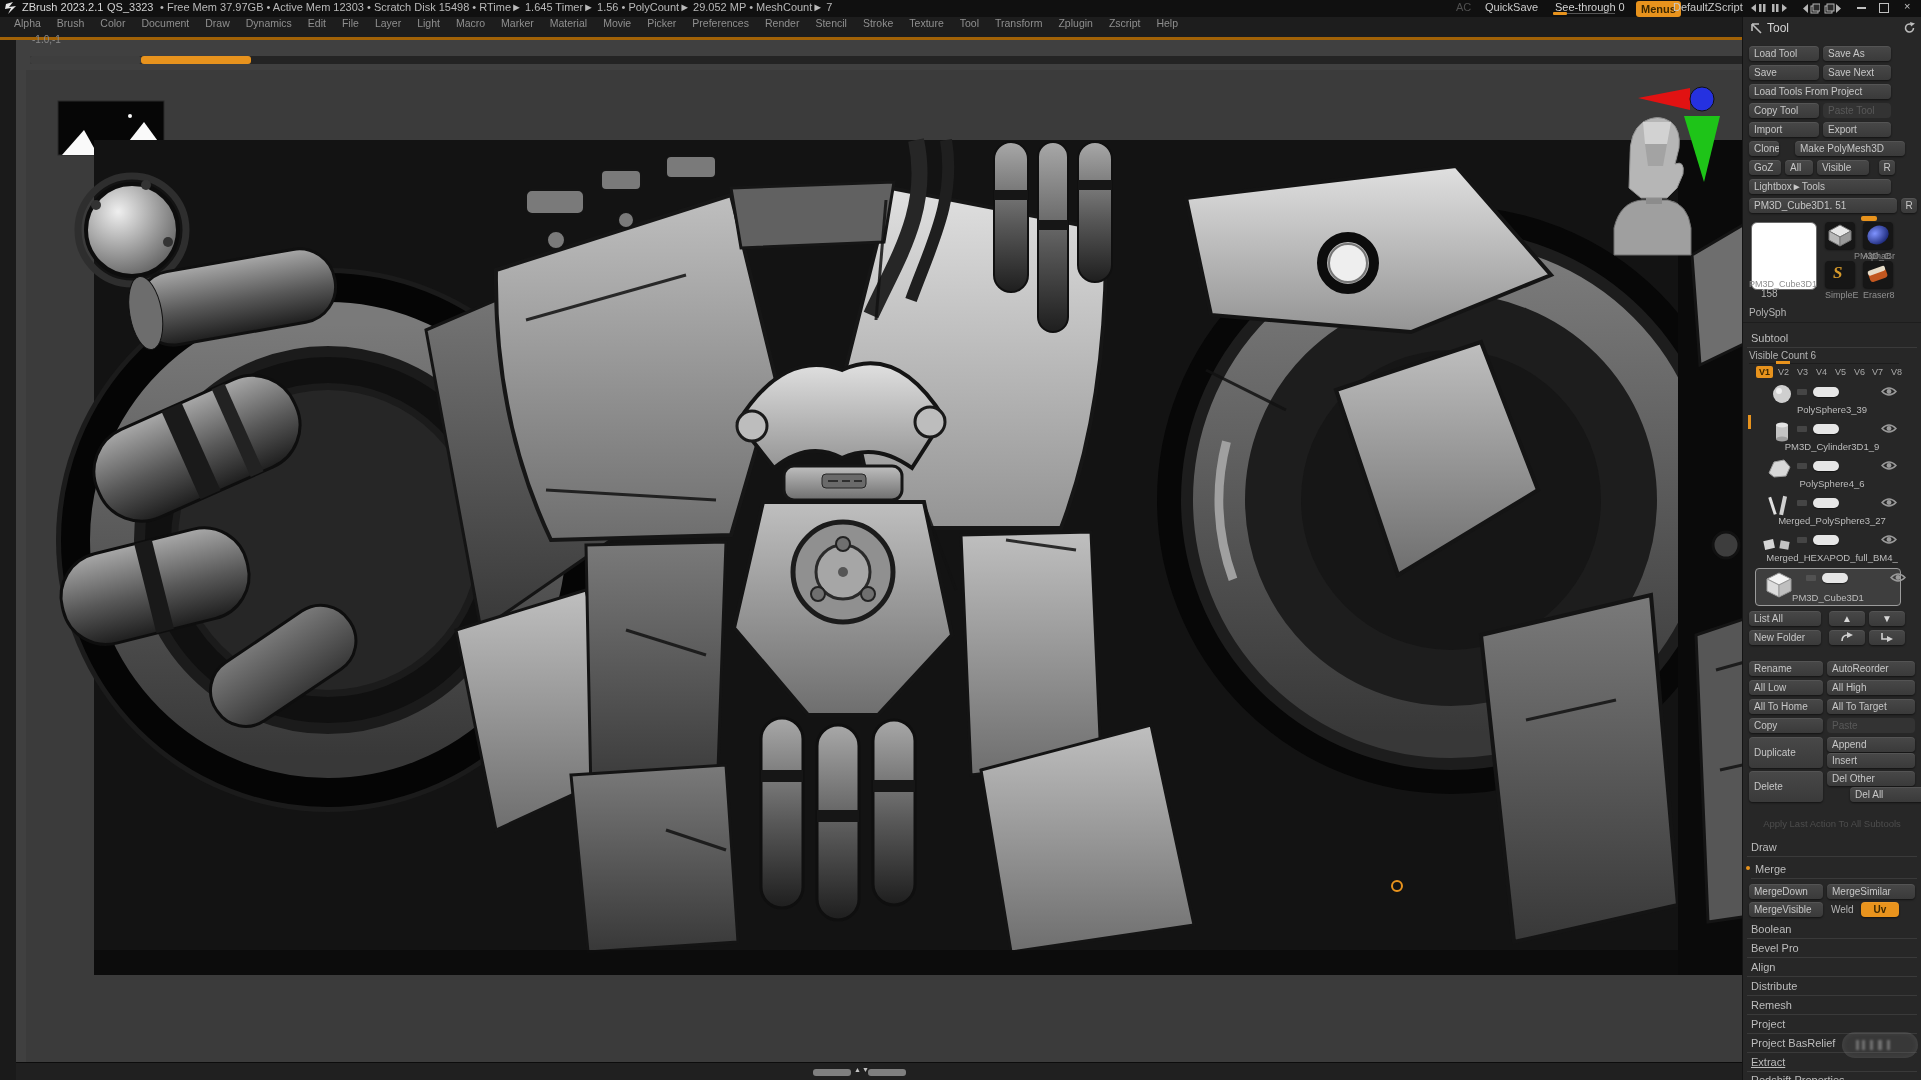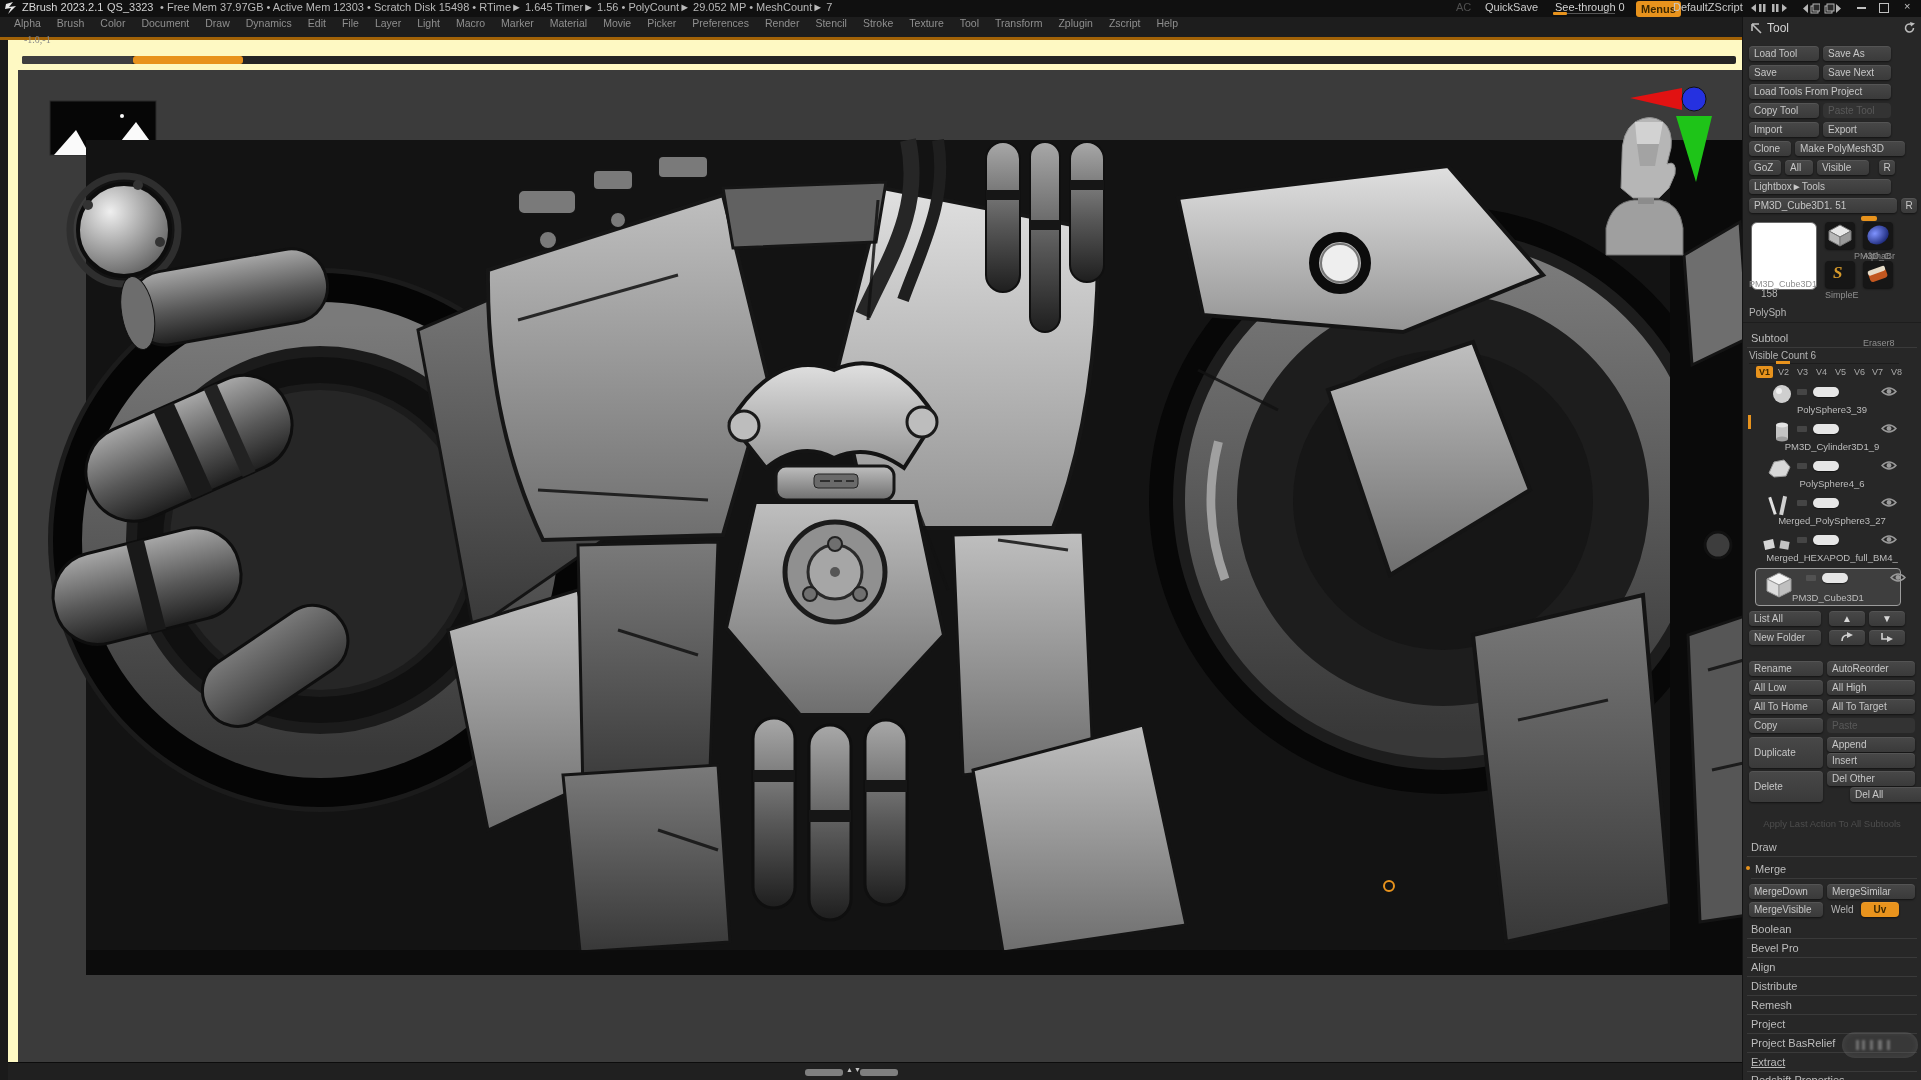--- a/index.html
+++ b/index.html
@@ -12,21 +12,21 @@
   #menus-btn{background:#e8931d;color:#3c2800;border-radius:3px;padding:2px 5px;font-weight:bold;}
   .winglyph{color:#c4c4c4;font-size:11px;}
   .win-min{position:absolute;top:7px;width:9px;height:2px;background:#c0c0c0;}
   .win-res{position:absolute;top:3px;width:8px;height:8px;border:1px solid #c0c0c0;}
   
   #menubar{position:absolute;left:0;top:17px;width:1742px;height:23px;background:#1d1d1d;
     display:flex;align-items:flex-start;gap:16px;padding-left:14px;box-sizing:border-box;
     color:#8f8f8f;font-size:10.5px;border-bottom:3px solid #a16207;}
   #menubar span{white-space:nowrap;cursor:default;}
   
-  #workarea{position:absolute;left:8px;top:40px;width:1742px;height:1040px;background:#fef9c3;font-family:Liberation Serif, serif;}
+  #workarea{position:absolute;left:16px;top:40px;width:1742px;height:1040px;background:#404040;}
   #coord-readout{position:absolute;left:16px;top:-6px;color:#8a8a8a;font-size:10px;}
   #top-slider{position:absolute;left:14px;top:16px;width:1714px;height:8px;background:#242424;border-radius:2px;}
   #top-slider .lt{position:absolute;left:0;top:0;width:111px;height:8px;background:#3e3e3e;border-radius:2px;}
   #top-slider .org{position:absolute;left:111px;top:0;width:110px;height:8px;background:#e8931d;border-radius:3px;}
   #canvas{position:absolute;left:10px;top:30px;width:1730px;height:992px;background:#3b3b3b;}
   #bottom-strip{position:absolute;left:0;top:1022px;width:1742px;height:18px;background:#202020;border-top:1px solid #0c0c0c;}
   .sb-pill{position:absolute;top:6px;width:38px;height:7px;background:#7f7f7f;border-radius:3px;}
   .sb-arrows{position:absolute;top:3px;color:#c2c2c2;font-size:7px;letter-spacing:1px;}
   
   #panel{position:absolute;left:1742px;top:17px;width:179px;height:1063px;background:#272727;border-left:1px solid #141414;font-size:10px;color:#c7c7c7;}
@@ -327,21 +327,21 @@
 
   <div class="b" style="left:6px;top:29px;width:70px;">Load Tool</div>
   <div class="b" style="left:80px;top:29px;width:68px;">Save As</div>
   <div class="b" style="left:6px;top:48px;width:70px;">Save</div>
   <div class="b" style="left:80px;top:48px;width:68px;">Save Next</div>
   <div class="b" style="left:6px;top:67px;width:142px;">Load Tools From Project</div>
   <div class="b" style="left:6px;top:86px;width:70px;">Copy Tool</div>
   <div class="b dis" style="left:80px;top:86px;width:68px;">Paste Tool</div>
   <div class="b" style="left:6px;top:105px;width:70px;">Import</div>
   <div class="b" style="left:80px;top:105px;width:68px;">Export</div>
-  <div class="b" style="left:6px;top:124px;width:42px;">Clone</div>
+  <div class="b" style="left:6px;top:124px;width:30px;">Clone</div>
   <div class="b" style="left:52px;top:124px;width:110px;">Make PolyMesh3D</div>
   <div class="b" style="left:6px;top:143px;width:32px;">GoZ</div>
   <div class="b" style="left:42px;top:143px;width:28px;">All</div>
   <div class="b" style="left:74px;top:143px;width:52px;">Visible</div>
   <div class="b ctr" style="left:136px;top:143px;width:16px;">R</div>
   <div class="b" style="left:6px;top:162px;width:142px;">Lightbox►Tools</div>
   <div class="b" style="left:6px;top:181px;width:148px;">PM3D_Cube3D1. 51</div>
   <div class="b ctr" style="left:158px;top:181px;width:16px;">R</div>
   <div class="orgtick" style="left:118px;top:199px;width:16px;height:5px;border-radius:2px;"></div>
 
@@ -372,21 +372,21 @@
   </div>
   <span class="thlabel" style="left:82px;top:273px;">SimpleE</span>
   <div class="thumbbox" style="left:120px;top:244px;width:30px;height:27px;">
     <svg width="30" height="27">
         <g transform="rotate(-20 15 14)">
           <rect x="6" y="9" width="18" height="10" rx="3" fill="#c2571f"></rect>
           <rect x="6" y="7" width="18" height="5" rx="2" fill="#e7dcc8"></rect>
         </g>
       </svg>
   </div>
-  <span class="thlabel" style="left:120px;top:273px;margin-top:48px;">Eraser8</span>
+  <span class="thlabel" style="left:120px;top:273px;">Eraser8</span>
 
   <span class="small-label" style="left:18px;top:271px;">158</span>
   <span class="small-label" style="left:6px;top:290px;">PolySph</span>
   <div class="divline" style="top:305px;"></div>
 
   <div class="sect" style="top:314px;">Subtool</div>
   <span class="small-label" style="left:6px;top:333px;">Visible Count 6</span>
   <div class="abs" style="left:6px;top:346px;width:150px;height:1px;background:#1c1c1c;"></div>
   <div class="orgtick" style="left:33px;top:344px;width:14px;height:3px;"></div>
 

